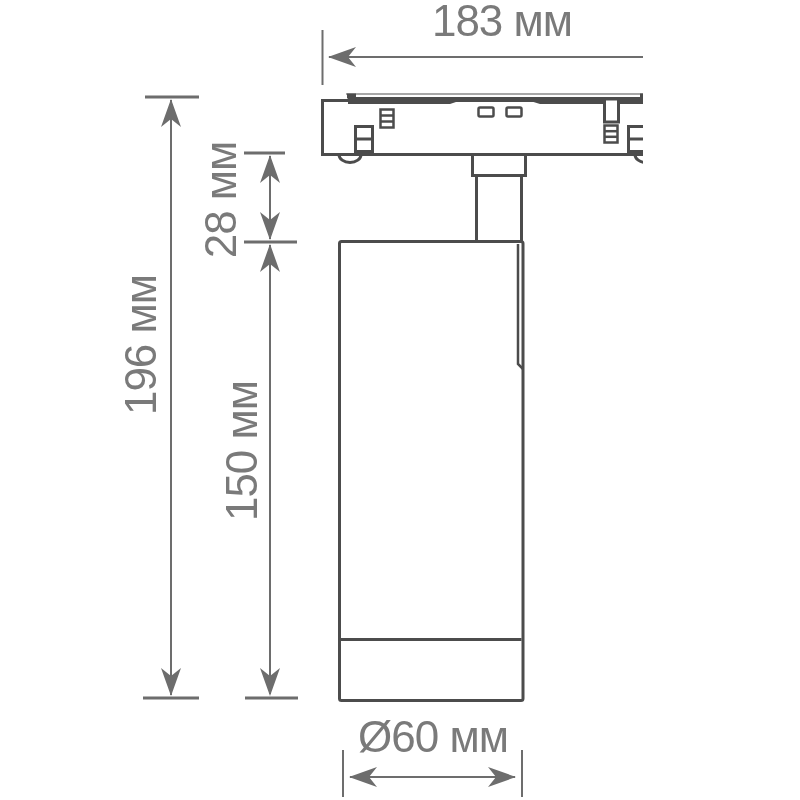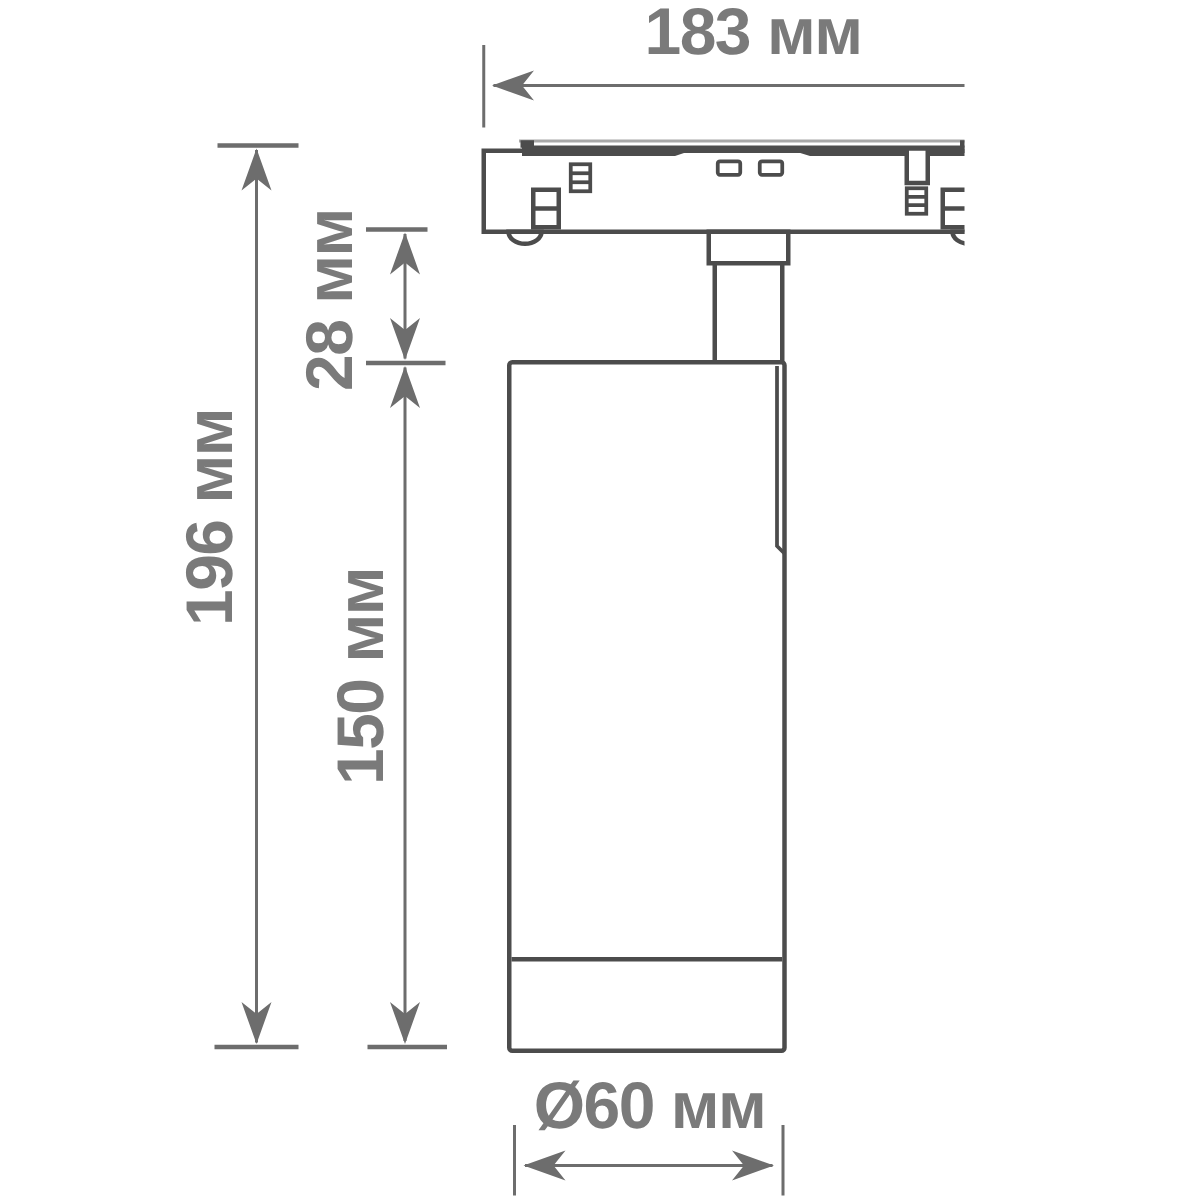--- a/index.html
+++ b/index.html
@@ -7,21 +7,20 @@
       padding: 0;
       background: #ffffff;
       font-family: "Liberation Sans", "DejaVu Sans", sans-serif;
     }
     .stage {
       position: relative;
       width: 643px;
       height: 800px;
       background: #ffffff;
       overflow: hidden;
-      font-weight: bold;
     }
     svg { display: block; }
     .fixture-stroke {
       fill: #ffffff;
       stroke: #4c4c4c;
       stroke-width: 3;
       stroke-linejoin: miter;
     }
     .fixture-line {
       fill: none;

